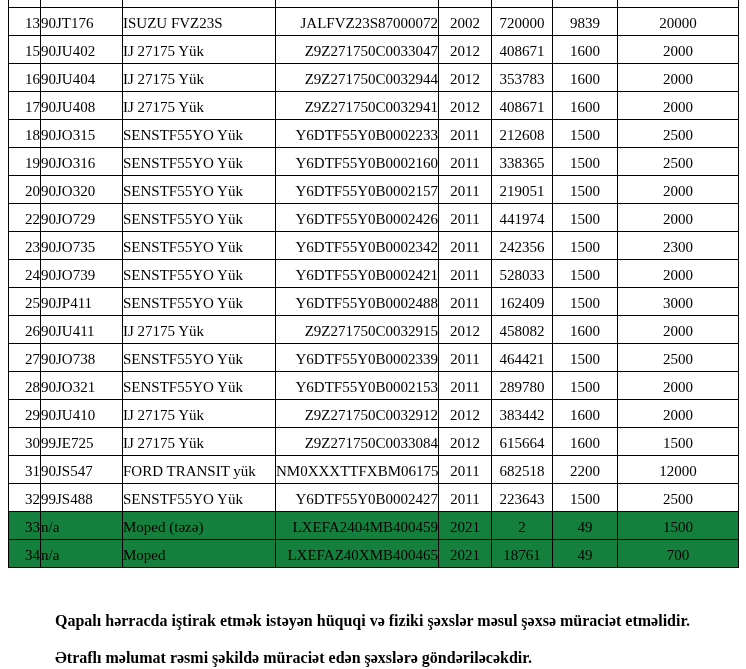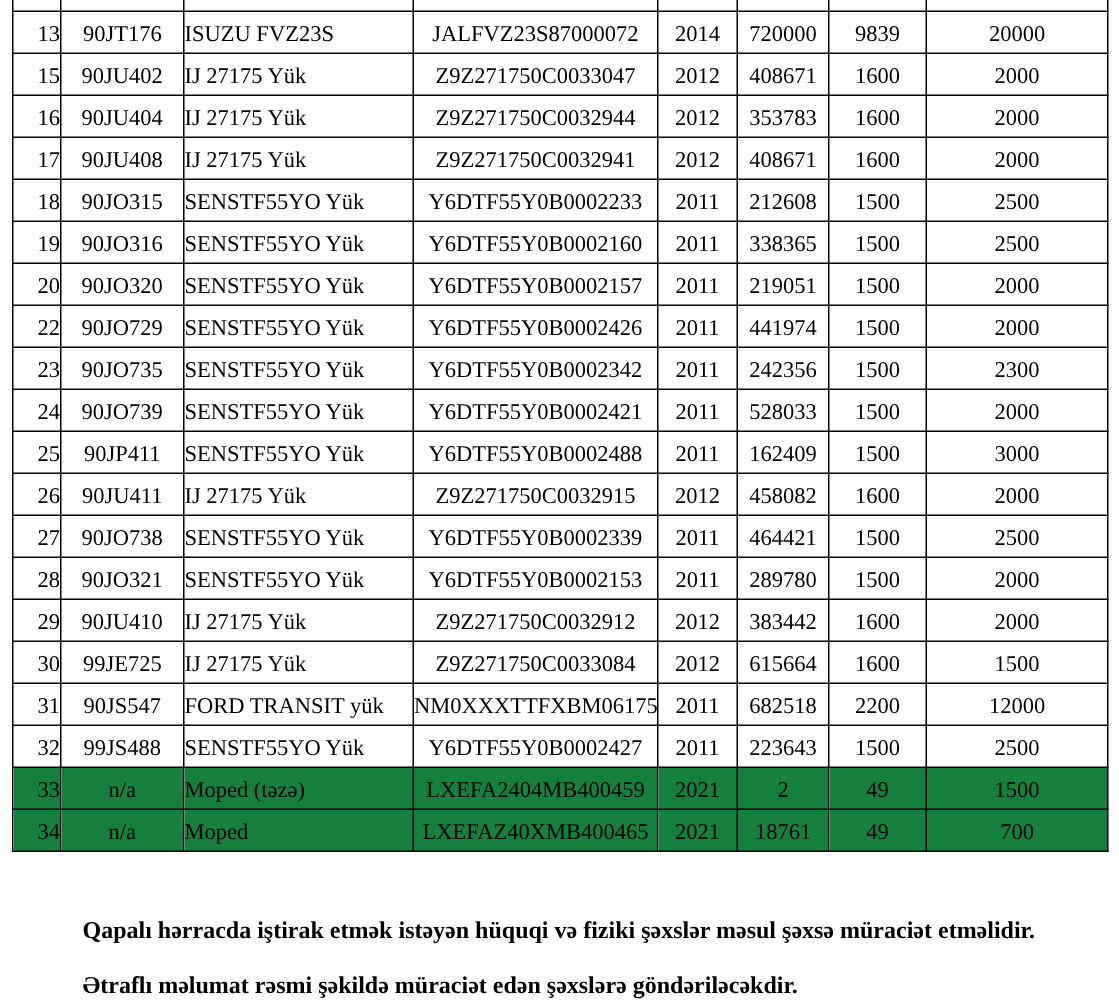--- a/index.html
+++ b/index.html
@@ -39,23 +39,23 @@
     white-space: nowrap;
   }
   
   tr.stub-row td {
     border-top: none;
     height: 7px;
     padding: 0;
   }
   tr.hl td { background: #15803d; }
   td.col-no    { text-align: right;  padding-right: 6px; }
-  td.col-plate { text-align: center;   padding-left: 8px; margin-left: 33px; }
+  td.col-plate { text-align: left;   padding-left: 8px; margin-left: 33px; }
   td.col-model { text-align: left;   padding-left: 5px; }
-  td.col-vin   { text-align: center;   padding-left: 5px; }
+  td.col-vin   { text-align: right;   padding-left: 5px; }
   td.col-year, td.col-mileage, td.col-engine, td.col-price { text-align: center; }
   .notes {
     position: absolute;
     left: 55px;
     top: 609px;
     width: 665px;
     font-weight: bold;
     font-size: 16px;
     line-height: 1.45;
   }
@@ -89,21 +89,21 @@
           <td></td>
         <td></td>
           <td></td>
       </tr>
 
     <tr style="">
         <td class="col-no">13</td>
         <td class="col-plate">90JT176</td>
         <td class="col-model">ISUZU FVZ23S</td>
         <td class="col-vin">JALFVZ23S87000072</td>
-        <td class="col-year">2014</td>
+        <td class="col-year">2002</td>
         <td class="col-mileage">720000</td>
         <td class="col-engine">9839</td>
         <td class="col-price">20000</td>
       </tr>
         <tr style="">
         <td class="col-no">15</td>
         <td class="col-plate">90JU402</td>
         <td class="col-model">IJ 27175 Yük</td>
         <td class="col-vin">Z9Z271750C0033047</td>
         <td class="col-year">2012</td>

